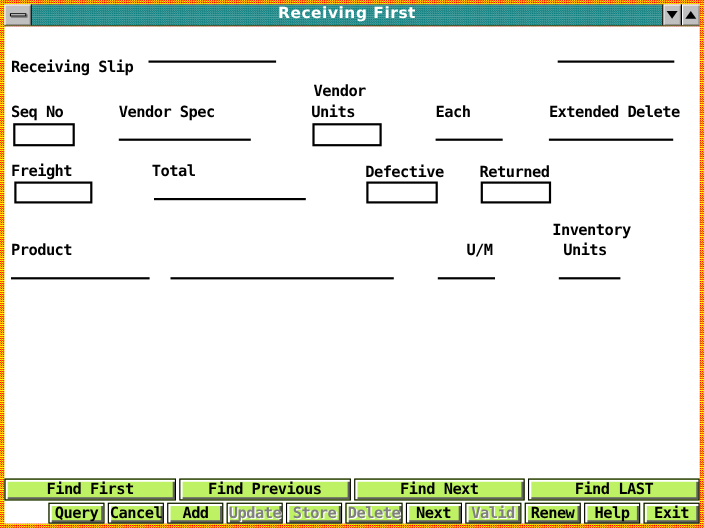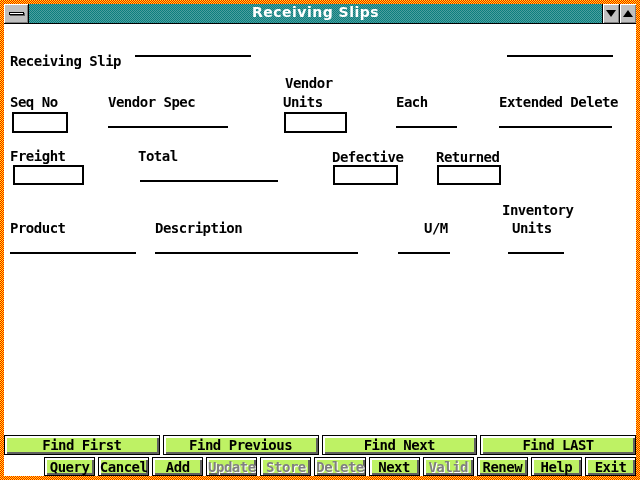--- a/index.html
+++ b/index.html
@@ -86,21 +86,21 @@
 </style>
 </head>
 <body>
 
 <div class="window">
 
   <div class="titlebar">
     <div class="sysmenu-btn">
       <div class="sysmenu-bar"></div>
     </div>
-    <div class="titlebar-title">Receiving Slips</div>
+    <div class="titlebar-title">Receiving First</div>
     <div class="ctrl-btn">
       <span class="tri-down"></span>
     </div>
     <div class="ctrl-btn">
       <span class="tri-up"></span>
     </div>
   </div>
 
   <div class="content">
 
@@ -126,21 +126,20 @@
     <span class="lbl" style="left:328px; top:125px;">Defective</span>
     <span class="lbl" style="left:432px; top:125px;">Returned</span>
 
     <div class="fld-box" style="left:9px; top:141px; width:71px; height:20px;"></div>
     <div class="fld-underline" style="left:136px; top:142px; width:138px; height:16px;"></div>
     <div class="fld-box" style="left:329px; top:141px; width:65px; height:20px;"></div>
     <div class="fld-box" style="left:433px; top:141px; width:64px; height:20px;"></div>
 
     <span class="lbl" style="left:498px; top:178px;">Inventory</span>
     <span class="lbl" style="left:6px; top:196px;">Product</span>
-    <span class="lbl" style="left:151px; top:196px;">Description</span>
     <span class="lbl" style="left:396px; top:196px;padding-left:24px;">U/M</span>
     <span class="lbl" style="left:508px; top:196px;">Units</span>
 
     <div class="fld-underline" style="left:6px; top:214px; width:126px; height:16px;"></div>
     <div class="fld-underline" style="left:151px; top:214px; width:203px; height:16px;"></div>
     <div class="fld-underline" style="left:394px; top:214px; width:52px; height:16px;"></div>
     <div class="fld-underline" style="left:504px; top:214px; width:56px; height:16px;"></div>
 
     <div class="find-bar">
       <button class="btn">Find First</button>

